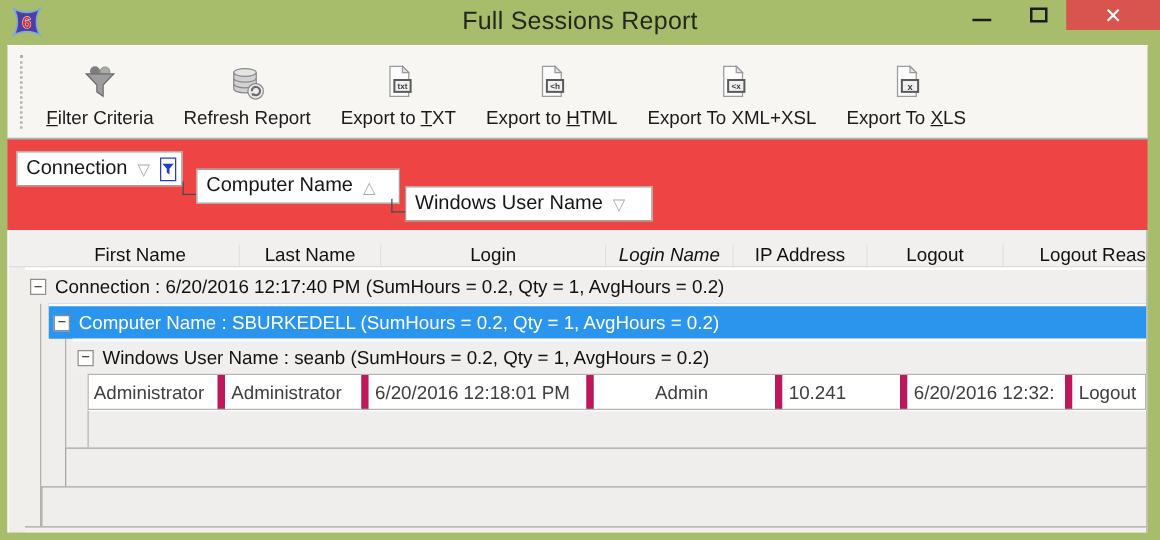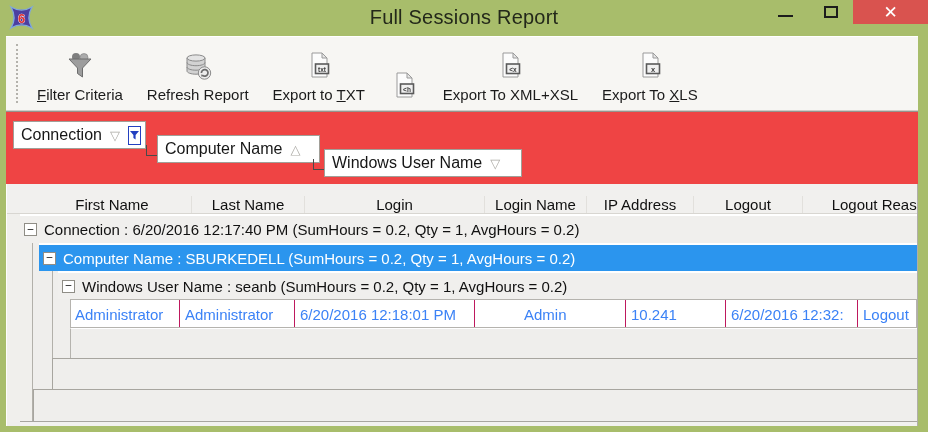--- a/index.html
+++ b/index.html
@@ -81,22 +81,22 @@
     display:flex; align-items:center; justify-content:center;
     font-size:11px; line-height:10px; color:#333; font-family:"DejaVu Sans Mono", monospace;
   }
   .gtext { font-size:15px; }
   .datarow {
     position:relative; z-index:1; display:flex; margin-left:63px; height:29px;
     border-top:1px solid #fff; background:#fff; outline:1px solid #b5b3ae; outline-offset:-1px;
     flex-shrink:0;
   }
   .dcell {
-    display:flex; align-items:center; padding:0 5px; border-right:1px solid #be185d;
-    color:#3b82f6; flex-shrink:0; overflow:hidden; white-space:nowrap; background:#fff;
+    display:flex; align-items:center; padding:0 5px; border-right:6px solid #be185d;
+    color:#404040; flex-shrink:0; overflow:hidden; white-space:nowrap; background:#fff;
   }
   .emptyrow { position:relative; z-index:1; margin-left:63px; height:30px; background:#efeeec; border-left:1px solid #b5b3ae; border-top:1px solid #fff; flex-shrink:0; }
   .band2 { position:relative; z-index:1; margin-left:45px; height:31px; background:#efeeec; border-left:1px solid #a7a59f; border-top:1px solid #a7a59f; flex-shrink:0; }
   .band1 { position:relative; z-index:1; margin-left:26px; height:32px; background:#efeeec; border-left:1px solid #a7a59f; border-top:1px solid #a7a59f; flex-shrink:0; }
   .grid-bottom { position:relative; z-index:1; margin-left:13px; flex:1; background:#f2f1ef; border-top:1px solid #a7a59f; }
   svg text { font-family:"Liberation Sans", sans-serif; }
 </style>
 </head>
 <body>
 
@@ -165,20 +165,21 @@
 
     <div class="tbtn">
       <span class="ticon">
         <svg width="30" height="30" viewBox="0 0 30 30">
           <path d="M8 2 h10 l5 5 v19 h-15 z" fill="#fcfcfc" stroke="#9a9a9a"></path>
           <path d="M18 2 l5 5 h-5 z" fill="#e6e6e6" stroke="#9a9a9a"></path>
           <rect x="11.5" y="13" width="13" height="9.5" fill="#f0f0f0" stroke="#5a5a5a" stroke-width="1.6"></rect>
           <text x="18" y="20.5" font-size="6.5" font-weight="bold" fill="#3c3c3c" text-anchor="middle">&lt;h</text>
         </svg>
       </span>
+      <span class="tlabel"><span>Export to </span><span class="mn">H</span><span>TML</span></span>
     </div>
 
     <div class="tbtn">
       <span class="ticon">
         <svg width="30" height="30" viewBox="0 0 30 30">
           <path d="M8 2 h10 l5 5 v19 h-15 z" fill="#fcfcfc" stroke="#9a9a9a"></path>
           <path d="M18 2 l5 5 h-5 z" fill="#e6e6e6" stroke="#9a9a9a"></path>
           <rect x="11.5" y="13" width="13" height="9.5" fill="#f0f0f0" stroke="#5a5a5a" stroke-width="1.6"></rect>
           <text x="18" y="20.5" font-size="6.5" font-weight="bold" fill="#3c3c3c" text-anchor="middle">&lt;x</text>
         </svg>
@@ -221,21 +222,21 @@
     </div>
   </div>
 
   <div class="grid">
 
     <div class="ghead">
       <div class="hcell indicator" style="width:26px;"></div>
       <div class="hcell" style="width:159px;">First Name</div>
       <div class="hcell" style="width:113px;">Last Name</div>
       <div class="hcell" style="width:180px;">Login</div>
-      <div class="hcell" style="width:102px;">Login Name</div>
+      <div class="hcell" style="width:102px;font-style:italic;">Login Name</div>
       <div class="hcell" style="width:107px;">IP Address</div>
       <div class="hcell" style="width:109px;">Logout</div>
       <div class="hcell" style="width:160px;">Logout Reason</div>
     </div>
 
     <div class="indicator-strip"></div>
     <div class="guide-b"></div>
 
     <div class="grow lvl r1">
       <span class="expbox">−</span>

